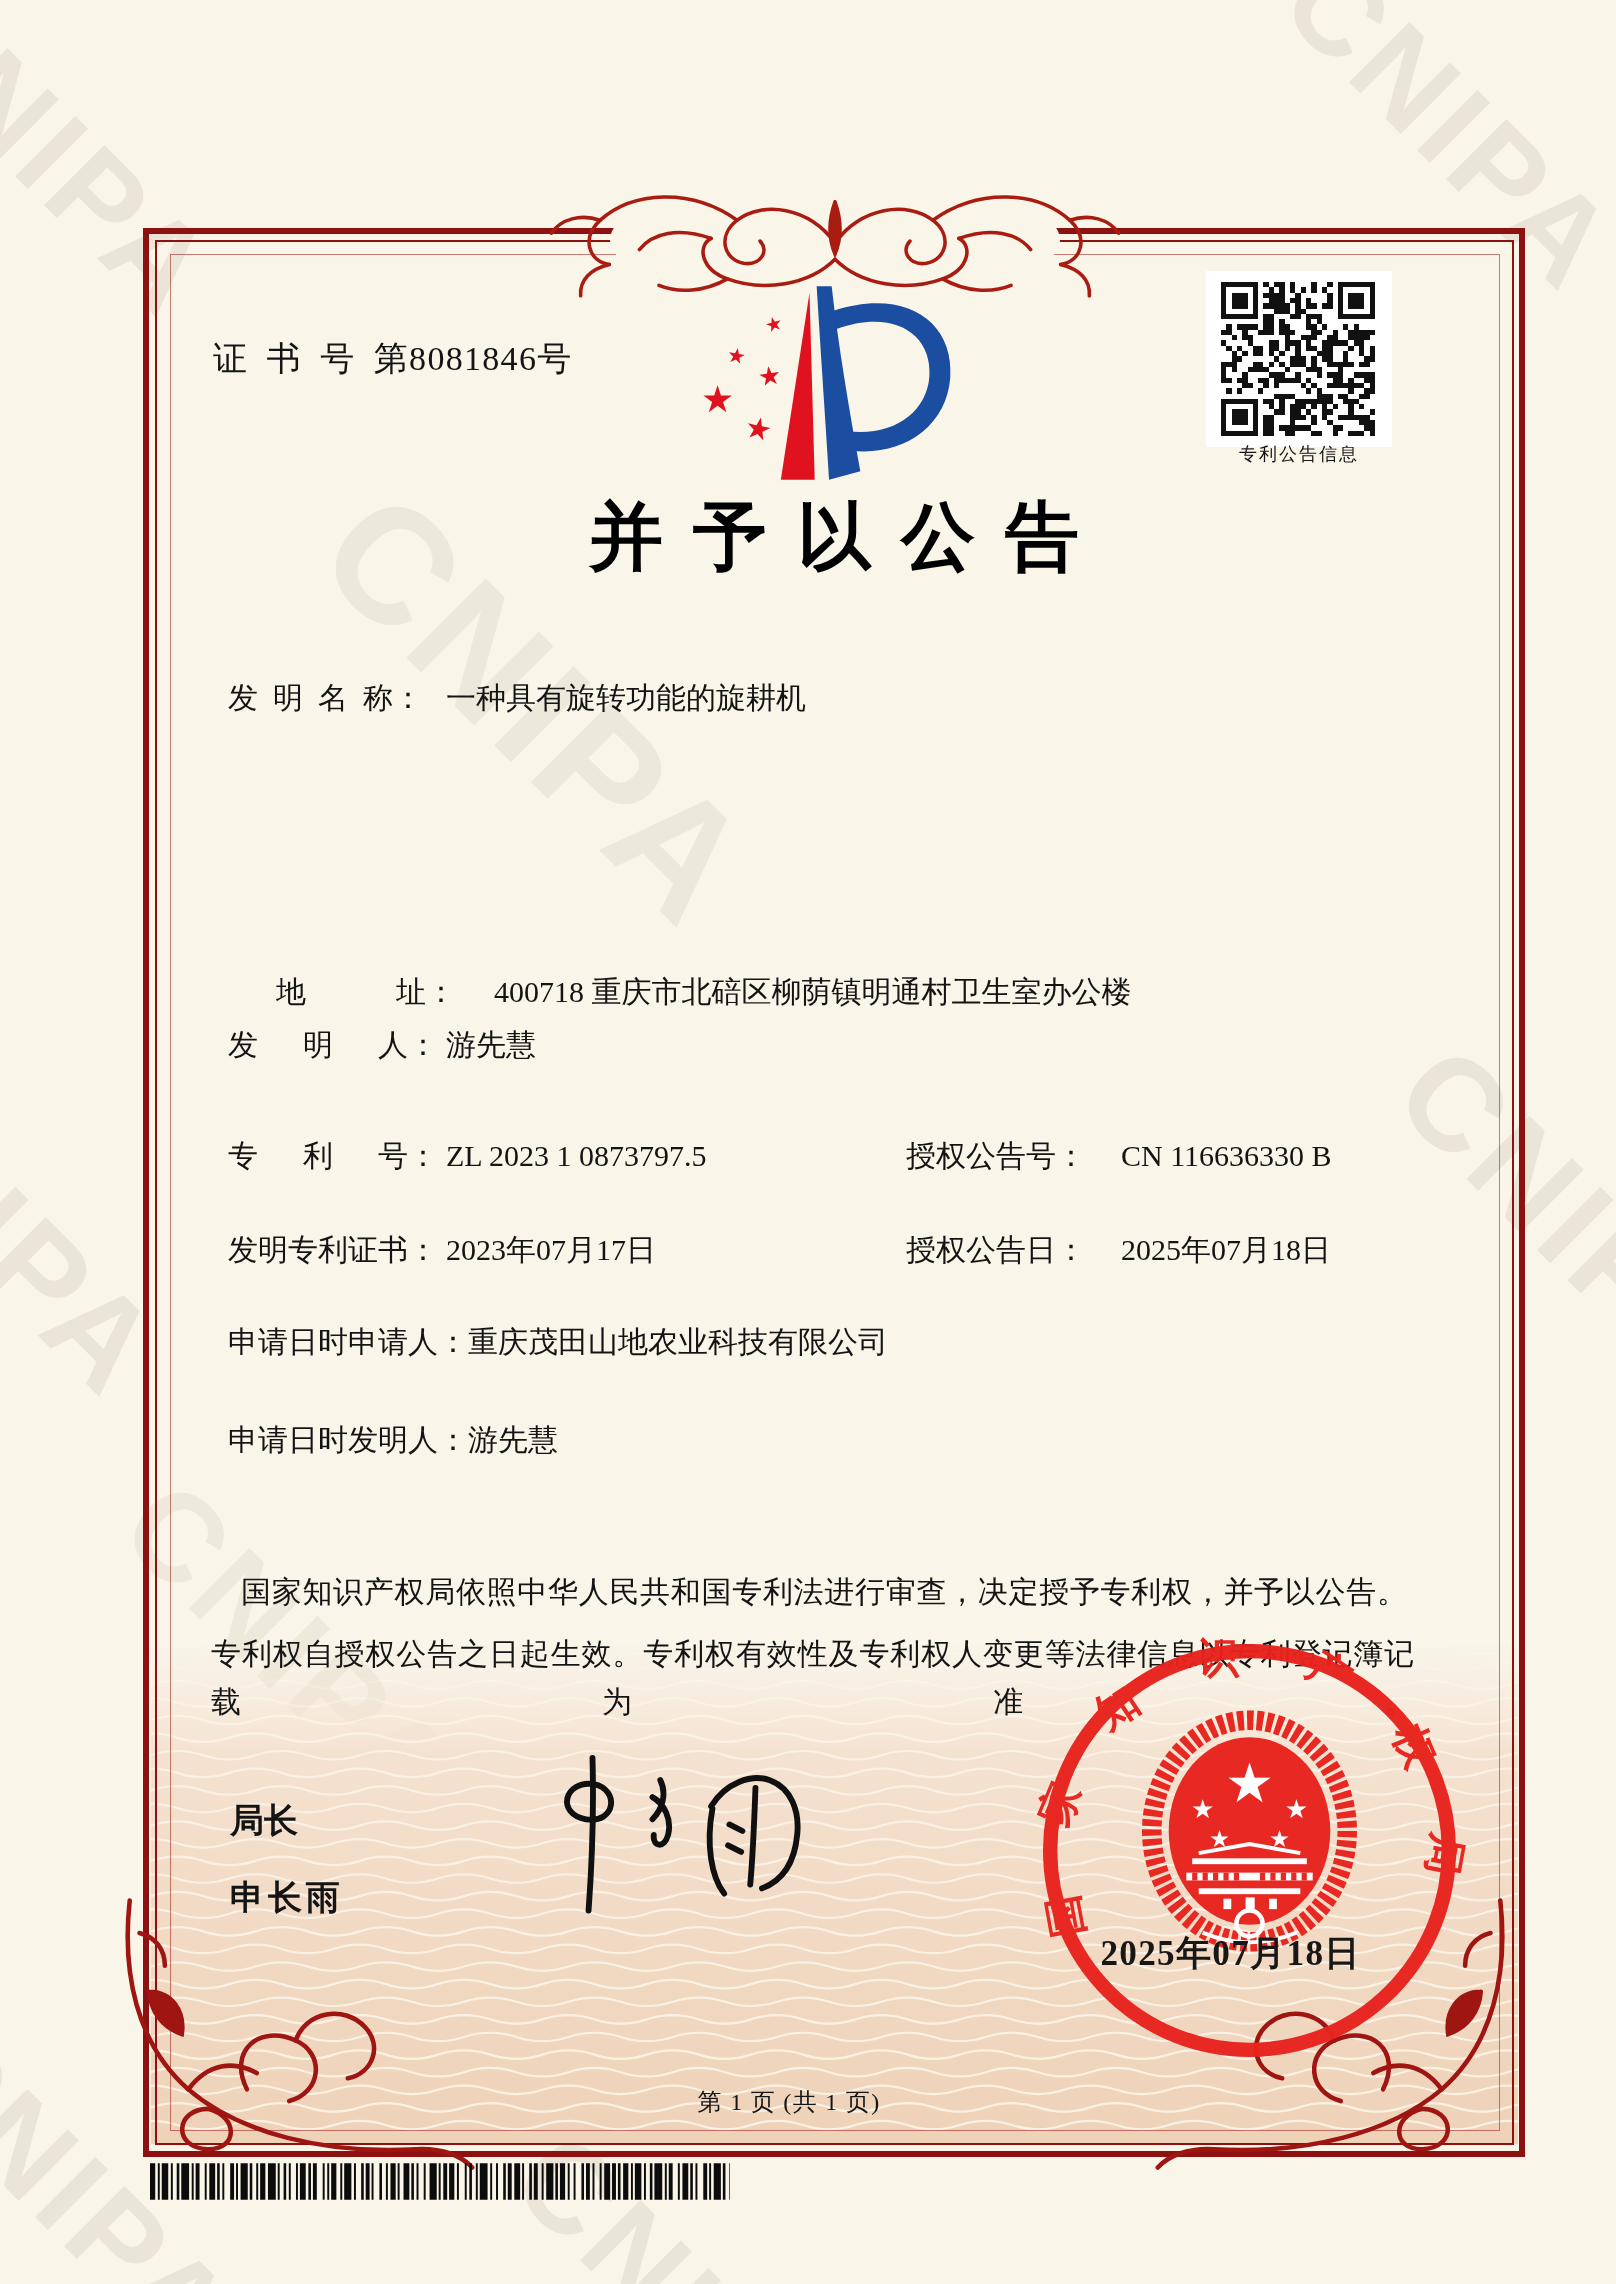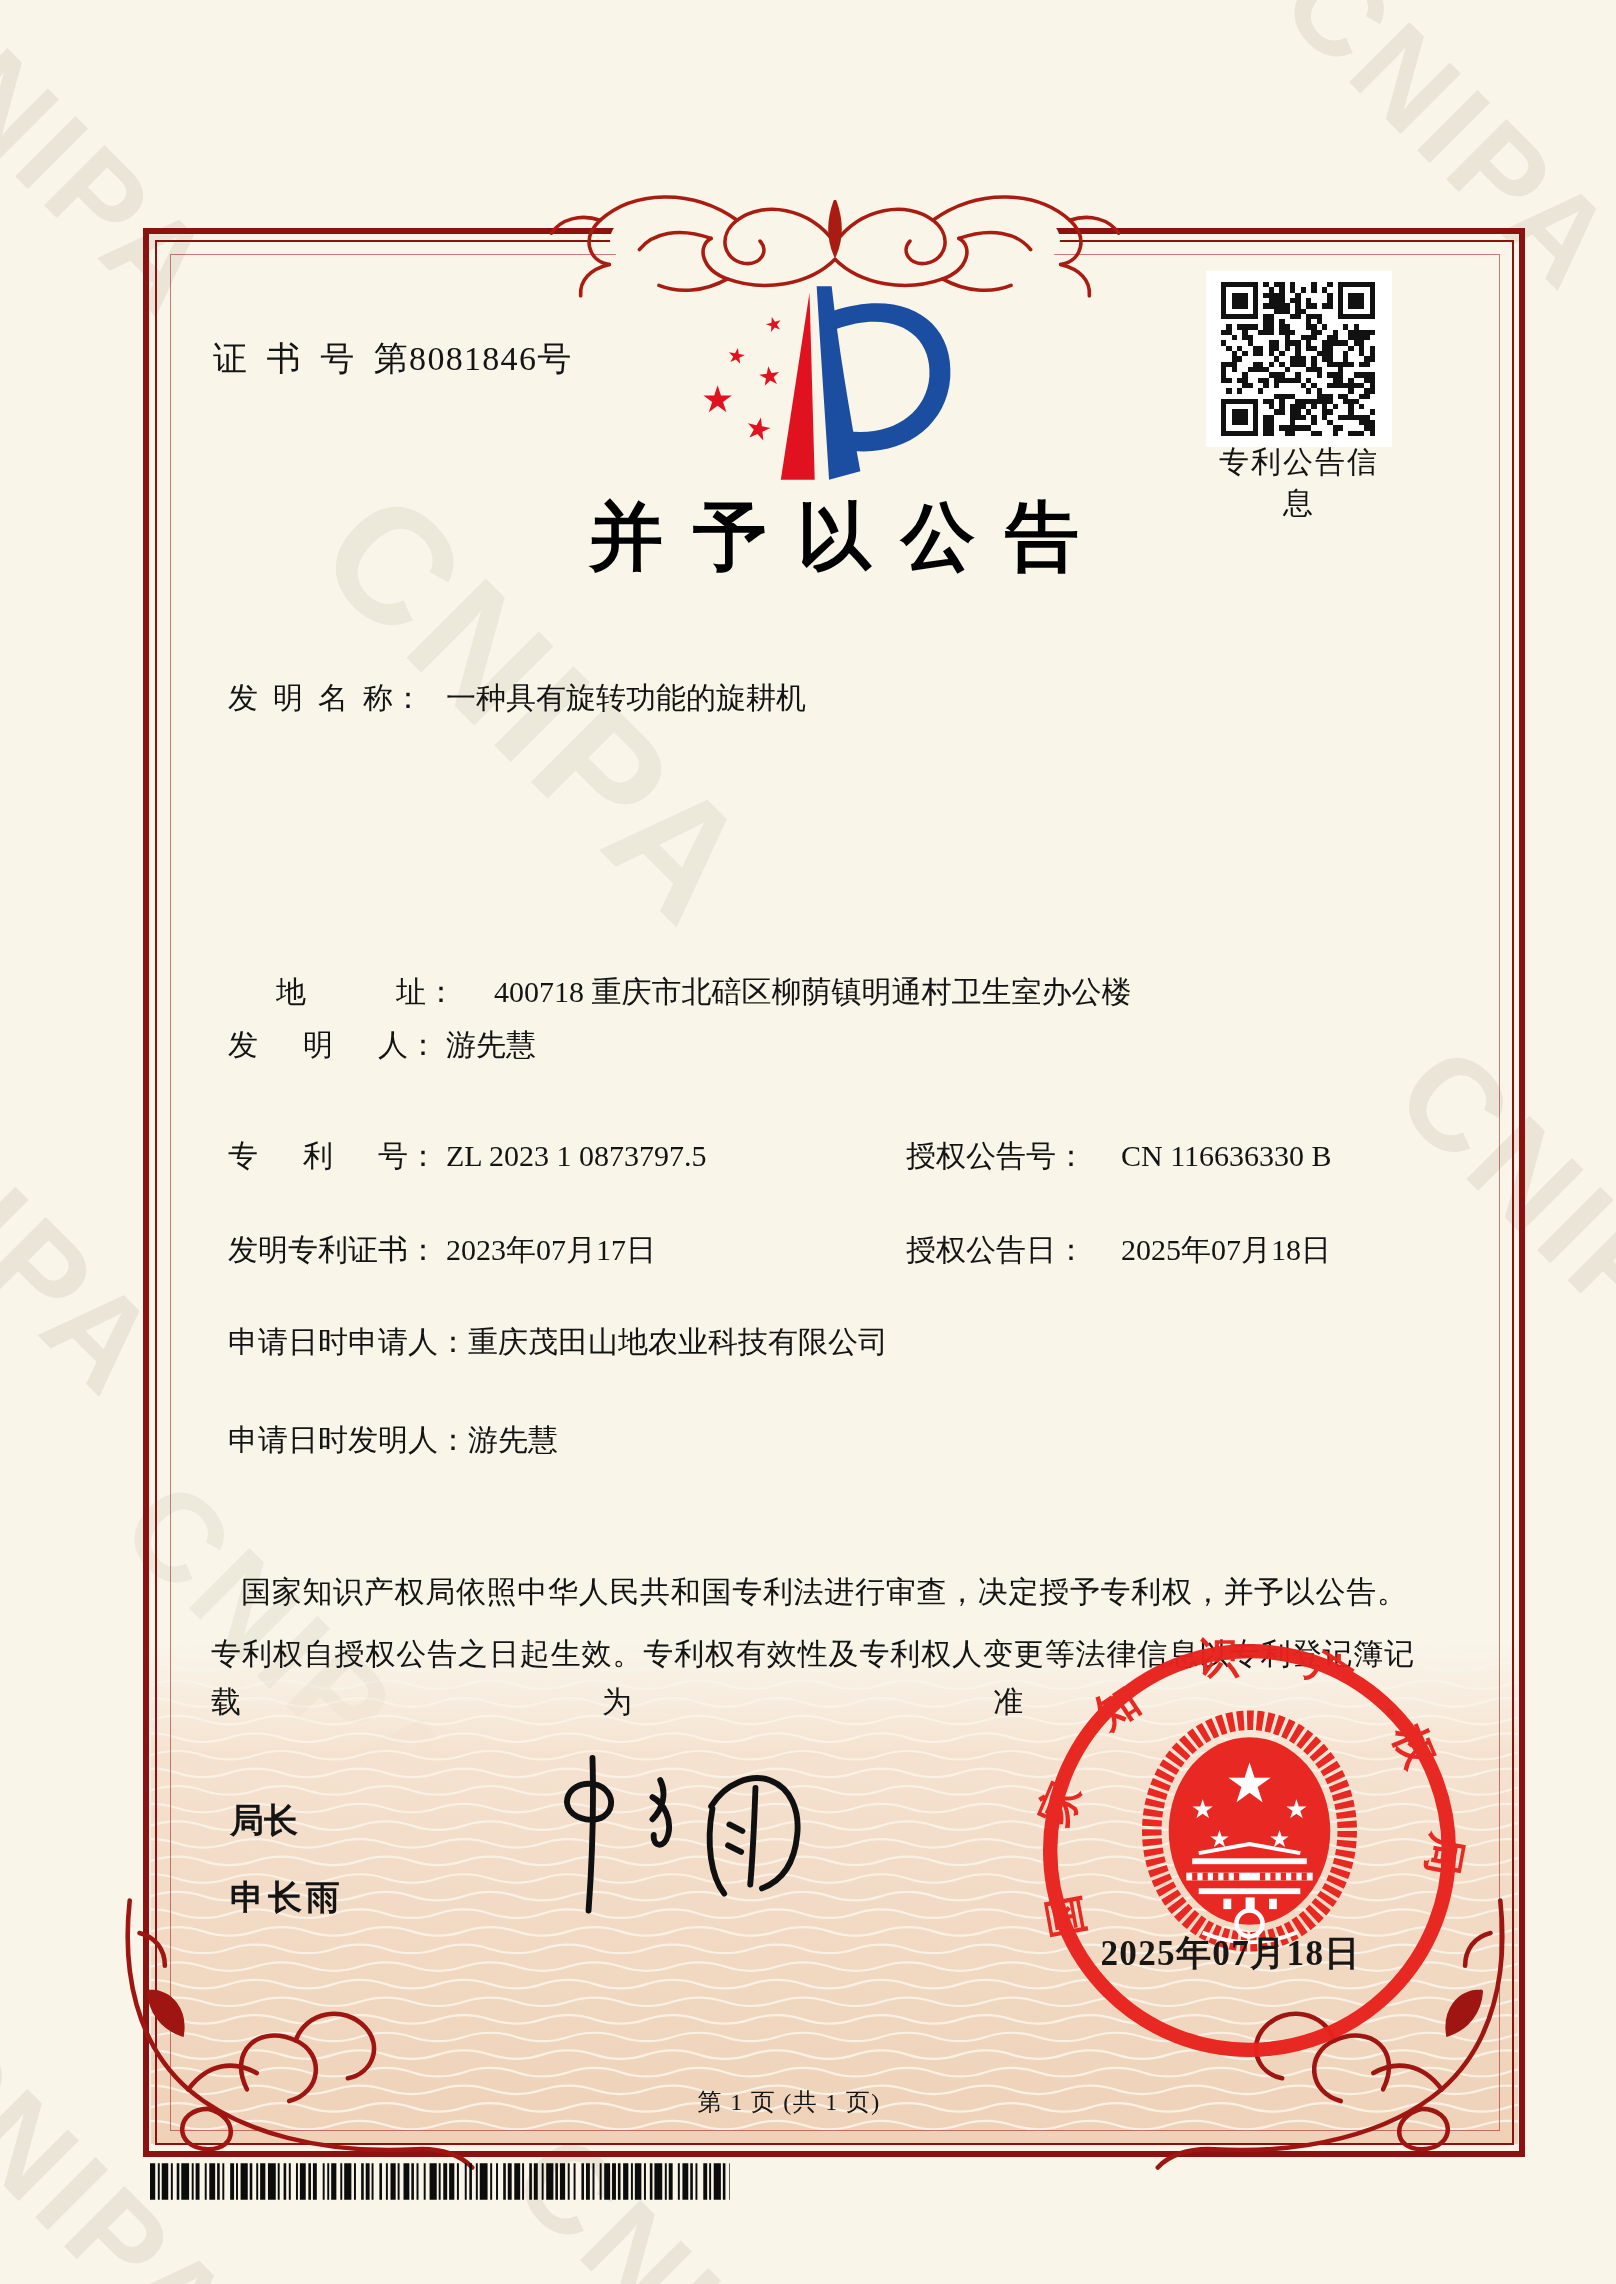--- a/index.html
+++ b/index.html
@@ -20,21 +20,21 @@
   .flourish.bl{left:110px;top:1894px;}
   .flourish.br{left:1155px;top:1894px;transform:scaleX(-1);}
   
   .certno{position:absolute;left:213px;top:336px;font-size:34px;letter-spacing:1.3px;z-index:4;}
   .logo{position:absolute;left:701px;top:286px;width:261px;height:196px;z-index:4;}
   .lstar{position:absolute;color:#e11220;line-height:1;font-family:"DejaVu Sans",sans-serif;}
   .logo svg{position:absolute;left:72px;top:0;}
   .qr-panel{position:absolute;left:1206px;top:271px;width:186px;height:176px;background:#fff;z-index:4;}
   .qr-svg{position:absolute;left:1221px;top:282px;z-index:5;}
   .qr-label{position:absolute;left:1206px;top:442px;width:186px;text-align:center;
-            font-size:30px;letter-spacing:2px;z-index:4;}
+            font-size:18px;letter-spacing:2px;z-index:4;}
   .title{position:absolute;left:143px;top:488px;width:1382px;text-align:center;
          font-size:74px;font-weight:bold;letter-spacing:30px;padding-left:30px;
          box-sizing:border-box;color:#000;z-index:4;}
   
   .row{position:absolute;left:228px;font-size:30px;white-space:nowrap;z-index:4;}
   .row .lab{display:inline-block;min-width:218px;}
   .rowr{position:absolute;left:906px;font-size:30px;white-space:nowrap;z-index:4;}
   .rowr .lab{display:inline-block;min-width:215px;}
   
   .legal{position:absolute;left:196px;top:1553px;width:1234px;z-index:4;}

